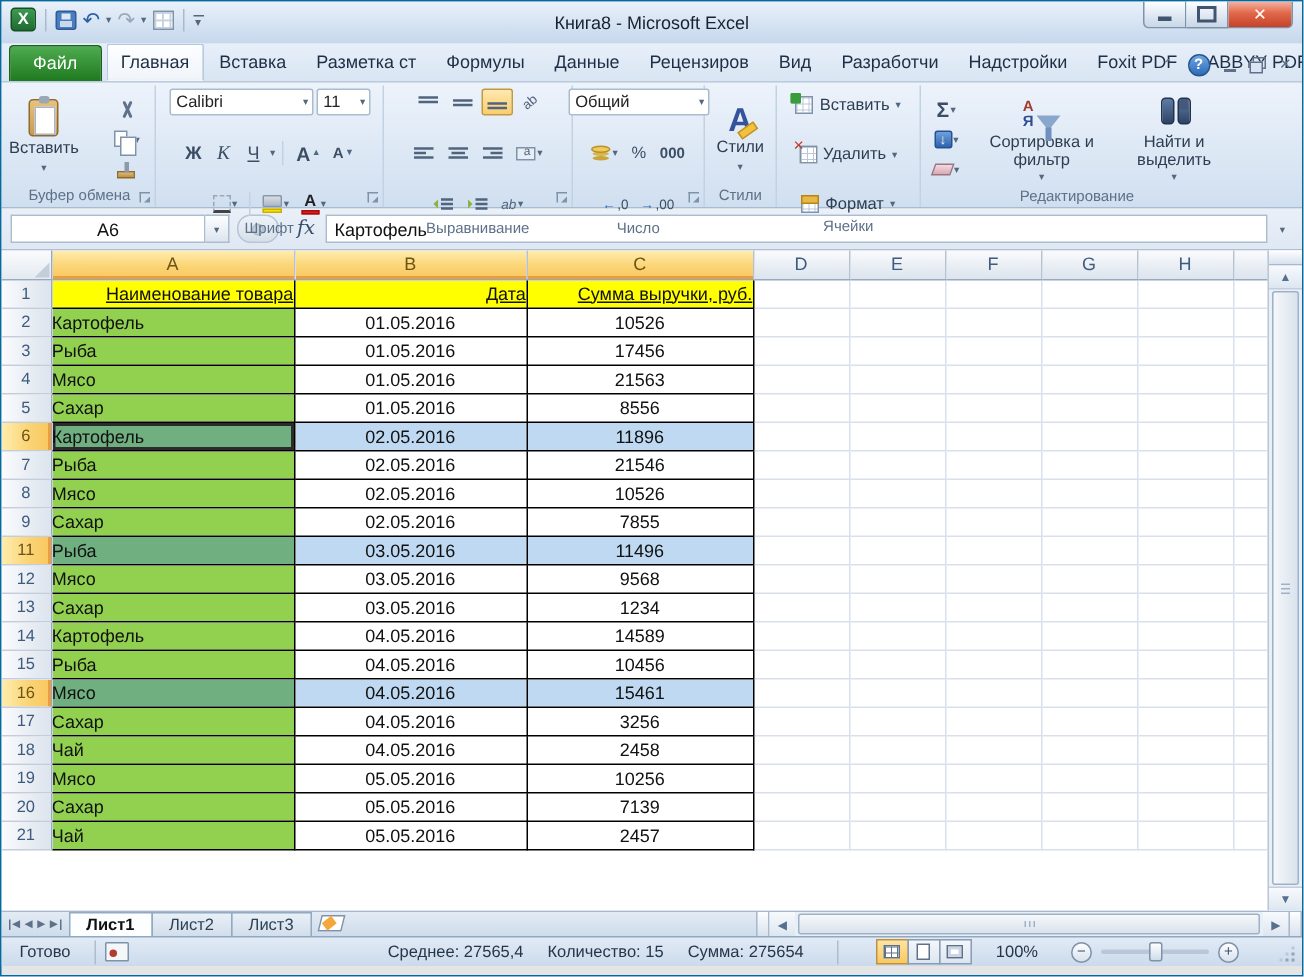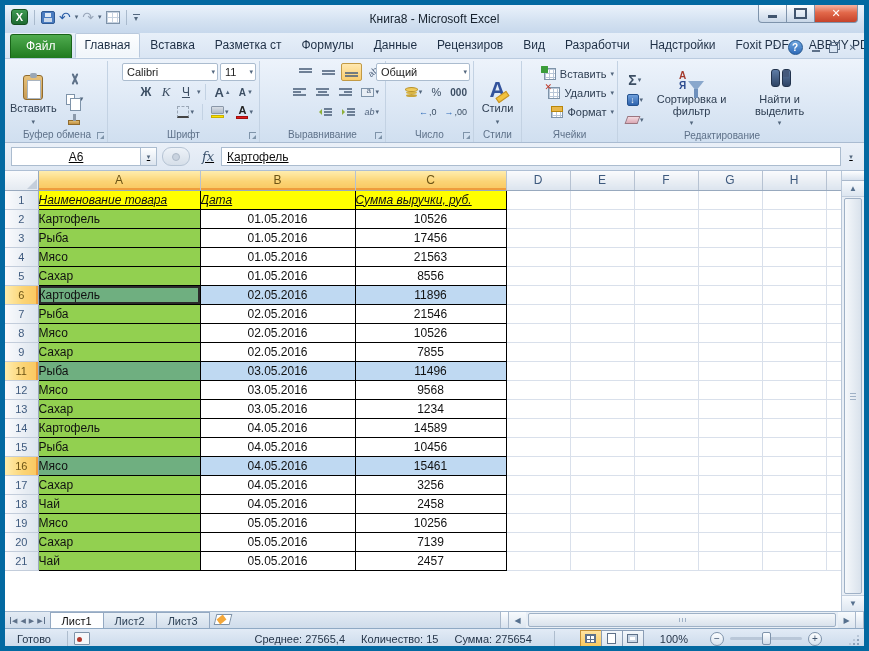--- a/index.html
+++ b/index.html
@@ -1,17 +1,17 @@
 <!DOCTYPE html>
 <html><head>
 <meta charset="utf-8">
 <style>
   html,body{margin:0;padding:0;background:#9FB6CE;}
   *{box-sizing:border-box;}
-  .window{width:869px;height:651px;border:5px solid #0369a1;background:#4d7c0f;display:flex;flex-direction:column;
+  .window{width:869px;height:651px;border:1px solid #0369a1;background:#e5e5e5;display:flex;flex-direction:column;
     font-family:"Liberation Sans","DejaVu Sans",sans-serif;overflow:hidden;position:relative;}
   
   .titlebar{height:28px;background:linear-gradient(#EAF2FB,#D3E1F1 60%,#C7D8EC);position:relative;flex:none;}
   .qat{display:flex;align-items:center;gap:4px;padding:4px 0 0 6px;}
   .excelico{width:17px;height:16px;background:linear-gradient(#3E9A52,#1E6B32);border:1px solid #14501F;border-radius:3px;
     color:#fff;font-weight:bold;font-size:11px;display:flex;align-items:center;justify-content:center;}
   .excelico::before{content:"X";}
   .qsep{width:1px;height:15px;background:#A9BACD;margin:0 2px;}
   .ico-save{width:14px;height:13px;background:#4A7CC0;border:1px solid #2F5A94;border-radius:2px;position:relative;}
   .ico-save::before{content:"";position:absolute;left:3px;top:1px;width:6px;height:4px;background:#DCE8F5;}
@@ -50,21 +50,21 @@
   .mini{color:#5E7189;font-size:10px;line-height:10px;}
   .mini.m::before{content:"";display:block;width:8px;height:2px;background:#5E7189;margin-top:7px;}
   .mini.r{position:relative;width:11px;height:11px;}
   .mini.r::before{content:"";position:absolute;right:0;top:0;width:7px;height:6px;border:1px solid #5E7189;}
   .mini.r::after{content:"";position:absolute;left:0;bottom:0;width:7px;height:6px;border:1px solid #5E7189;background:#D9E5F3;}
   .mini.x::before{content:"✕";font-size:10px;}
   
   .ribbon{height:84px;background:linear-gradient(#EDF3FB,#DDE8F5 55%,#D0DFF0);border-bottom:1px solid #A9BBD1;display:flex;
     padding:2px 0 0 2px;flex:none;}
   .grp{display:flex;flex-direction:column;border-right:1px solid #C3D2E3;padding:1px 3px 0;position:relative;flex:none;}
-  .grpbody{flex:1;display:flex;align-items:flex-end;}
+  .grpbody{flex:1;display:flex;align-items:center;gap:14px;}
   .grplabel{height:14px;font-size:10px;color:#5E7189;text-align:center;line-height:13px;}
   .lnch{position:absolute;right:3px;bottom:3px;width:7px;height:7px;border-top:1px solid #7E93A9;border-left:1px solid #7E93A9;}
   .lnch::after{content:"";position:absolute;right:0;bottom:0;border-left:4px solid transparent;border-bottom:4px solid #7E93A9;}
   .bigbtn{display:flex;flex-direction:column;align-items:center;font-size:11px;color:#2E3E52;padding-top:3px;line-height:13px;}
   .clip{width:20px;height:25px;background:linear-gradient(#E8C27A,#C79B55);border:1px solid #8F6B2F;border-radius:3px;position:relative;margin-bottom:2px;}
   .clip::before{content:"";position:absolute;left:3px;top:4px;width:12px;height:17px;background:#fff;border:1px solid #A9B4C0;}
   .clip::after{content:"";position:absolute;left:6px;top:-3px;width:7px;height:5px;background:#9AA7B5;border-radius:2px;}
   .minicol{display:flex;flex-direction:column;gap:2px;padding:3px 0 0 6px;}
   .sb{height:18px;min-width:18px;display:flex;align-items:center;justify-content:center;font-size:11px;color:#3C4E63;
     border:1px solid transparent;border-radius:2px;padding:0 2px;gap:1px;}
@@ -117,21 +117,21 @@
   .sorticon{display:flex;align-items:flex-end;gap:2px;height:26px;margin-bottom:2px;}
   .ay{display:flex;flex-direction:column;font-size:10px;font-weight:bold;line-height:10px;}
   .ay .a{color:#A33A2E;} .ay .ya{color:#2E4C8F;}
   .funnel{width:0;height:0;border-left:8px solid transparent;border-right:8px solid transparent;border-top:10px solid #89A7CC;position:relative;}
   .funnel::after{content:"";position:absolute;left:-2px;top:-2px;width:4px;height:9px;background:#6E90BC;}
   .bino{display:flex;gap:2px;height:26px;align-items:center;margin-bottom:2px;}
   .bino span{width:9px;height:18px;background:linear-gradient(#5E7CA6,#2E4466);border:1px solid #22334D;border-radius:3px;}
   .bino::after{content:"";width:6px;height:7px;background:#44597C;margin-left:-10px;margin-top:-10px;border-radius:1px;}
   
   .fbar{height:28px;background:linear-gradient(#EAF0F8,#DFE8F3);border-bottom:1px solid #AEBFD4;display:flex;align-items:center;
-    padding:0 6px;flex:none;text-decoration:underline;}
+    padding:0 6px;flex:none;}
   .namebox{width:130px;height:19px;background:#fff;border:1px solid #ABBCCF;display:flex;align-items:center;justify-content:center;font-size:12px;color:#111;}
   .nbdd{width:16px;height:19px;border:1px solid #ABBCCF;border-left:none;background:linear-gradient(#FDFEFF,#DCE5EF);
     display:flex;align-items:center;justify-content:center;}
   .pill{width:28px;height:19px;background:linear-gradient(#EDF2F8,#D6DFE9);border:1px solid #B6C4D4;border-radius:9px;margin:0 5px;
     display:flex;align-items:center;justify-content:center;}
   .pill::after{content:"";width:6px;height:6px;border-radius:50%;background:#C9D3DF;border:1px solid #AEBAC8;}
   .fx{font-family:"DejaVu Serif","Liberation Serif",serif;font-style:italic;font-size:13px;color:#39506B;width:26px;text-align:center;}
   .finput{flex:1;height:19px;background:#fff;border:1px solid #ABBCCF;display:flex;align-items:center;padding:0 5px;font-size:12px;color:#111;}
   .fexp{width:14px;height:19px;display:flex;align-items:center;justify-content:center;margin-left:3px;}
   
@@ -140,21 +140,21 @@
   table.sheet th,table.sheet td{padding:0;height:19px;font-weight:normal;overflow:hidden;white-space:nowrap;}
   .ch{background:linear-gradient(#FAFBFD,#E9EEF4 55%,#DCE4EE);border-right:1px solid #B6C2D2;border-bottom:1px solid #98A9BE;
     color:#3E5A7E;font-size:12px;text-align:center;}
   .ch.selc{background:linear-gradient(#FFEDAE,#FBD475 55%,#F9C75F);box-shadow:inset 0 -2px 0 #EE9D3D;color:#6C5415;}
   .corner{background:linear-gradient(#FAFBFD,#E4EAF1);border-right:1px solid #98A9BE;border-bottom:1px solid #98A9BE;position:relative;}
   .corner::after{content:"";position:absolute;right:1px;bottom:1px;border-left:10px solid transparent;border-bottom:10px solid #C4CEDB;}
   .rh{background:linear-gradient(90deg,#FAFBFD,#E9EEF4 55%,#DCE4EE);border-right:1px solid #98A9BE;border-bottom:1px solid #C3CDDB;
     color:#3E5A7E;font-size:11px;text-align:center;}
   .rh.selr{background:linear-gradient(90deg,#FFEDAE,#FBD475 55%,#F9C75F);box-shadow:inset -2px 0 0 #EE9D3D;color:#6C5415;}
   td.cell{border:1px solid #000;font-size:12px;color:#111;}
-  td.hdr1{background:#FFFF00;text-align:left;text-decoration:underline;font-style:italic;}
+  td.hdr1{background:#FFFF00;text-align:right;text-decoration:underline;}
   td.name{background:#92D050;text-align:left;padding-left:3px;}
   td.name.selg{background:#6FAF80;}
   td.datec,td.valc{text-align:center;}
   td.blue{background:#BFD9F2;}
   td.acell{box-shadow:inset 0 0 0 2px #2B2B2B;position:relative;}
   td.e{border-right:1px solid #D9E0EB;border-bottom:1px solid #D9E0EB;}
   td.stubc{border-right:none;}
   .vsb{position:absolute;top:0;right:0;width:23px;height:440px;background:#E9EFF6;border-left:1px solid #B9C7D8;display:flex;flex-direction:column;}
   .vsplit{height:10px;background:linear-gradient(#FDFEFF,#D8E2EE);border-bottom:1px solid #A9B8CB;flex:none;}
   .sbtn{height:16px;display:flex;align-items:center;justify-content:center;font-size:8px;color:#56708E;
@@ -164,21 +164,21 @@
   .vthumb::after{content:"";position:absolute;left:5px;right:5px;top:50%;height:1px;background:#9FB1C6;
     box-shadow:0 -3px 0 #9FB1C6,0 3px 0 #9FB1C6;}
   
   .shbar{height:17px;background:linear-gradient(#E3EBF4,#CFDCEB);border-top:1px solid #A6B9CF;display:flex;align-items:stretch;flex:none;}
   .nav{display:flex;align-items:center;gap:3px;padding:0 5px;}
   .navbtn{font-size:7px;color:#5E7189;line-height:7px;}
   .navbtn.first{border-left:1px solid #5E7189;padding-left:1px;}
   .navbtn.last{border-right:1px solid #5E7189;padding-right:1px;}
   .stab{padding:0 11px;font-size:11px;color:#2E4257;background:linear-gradient(#E9F0F7,#D2DEEB);border:1px solid #94A9C2;border-bottom:none;
     display:flex;align-items:center;margin-right:-1px;}
-  .stab.activesheet{background:#FDFEFF;font-weight:normal;color:#111;}
+  .stab.activesheet{background:#FDFEFF;font-weight:bold;color:#111;}
   .addsh{width:16px;height:11px;background:#fff;border:1px solid #7E93A9;margin:2px 6px 0;transform:skewX(-14deg);position:relative;}
   .addsh::after{content:"";position:absolute;left:2px;top:1px;width:7px;height:7px;background:#F4A83B;transform:rotate(45deg);}
   .hsb{margin-left:auto;display:flex;align-items:stretch;width:364px;}
   .hsplit{width:9px;background:linear-gradient(#FDFEFF,#D8E2EE);border-left:1px solid #A9B8CB;border-right:1px solid #A9B8CB;flex:none;}
   .hbtn{width:17px;display:flex;align-items:center;justify-content:center;font-size:8px;color:#56708E;
     background:linear-gradient(#F7FAFD,#DDE6F0);flex:none;}
   .htrack{flex:1;position:relative;background:#E9EFF6;}
   .hthumb{position:absolute;left:2px;right:2px;top:1px;bottom:1px;background:linear-gradient(#F5F8FB,#D9E2EC);
     border:1px solid #9FB1C6;border-radius:2px;}
   .hthumb::after{content:"";position:absolute;top:4px;bottom:4px;left:50%;width:1px;background:#9FB1C6;

